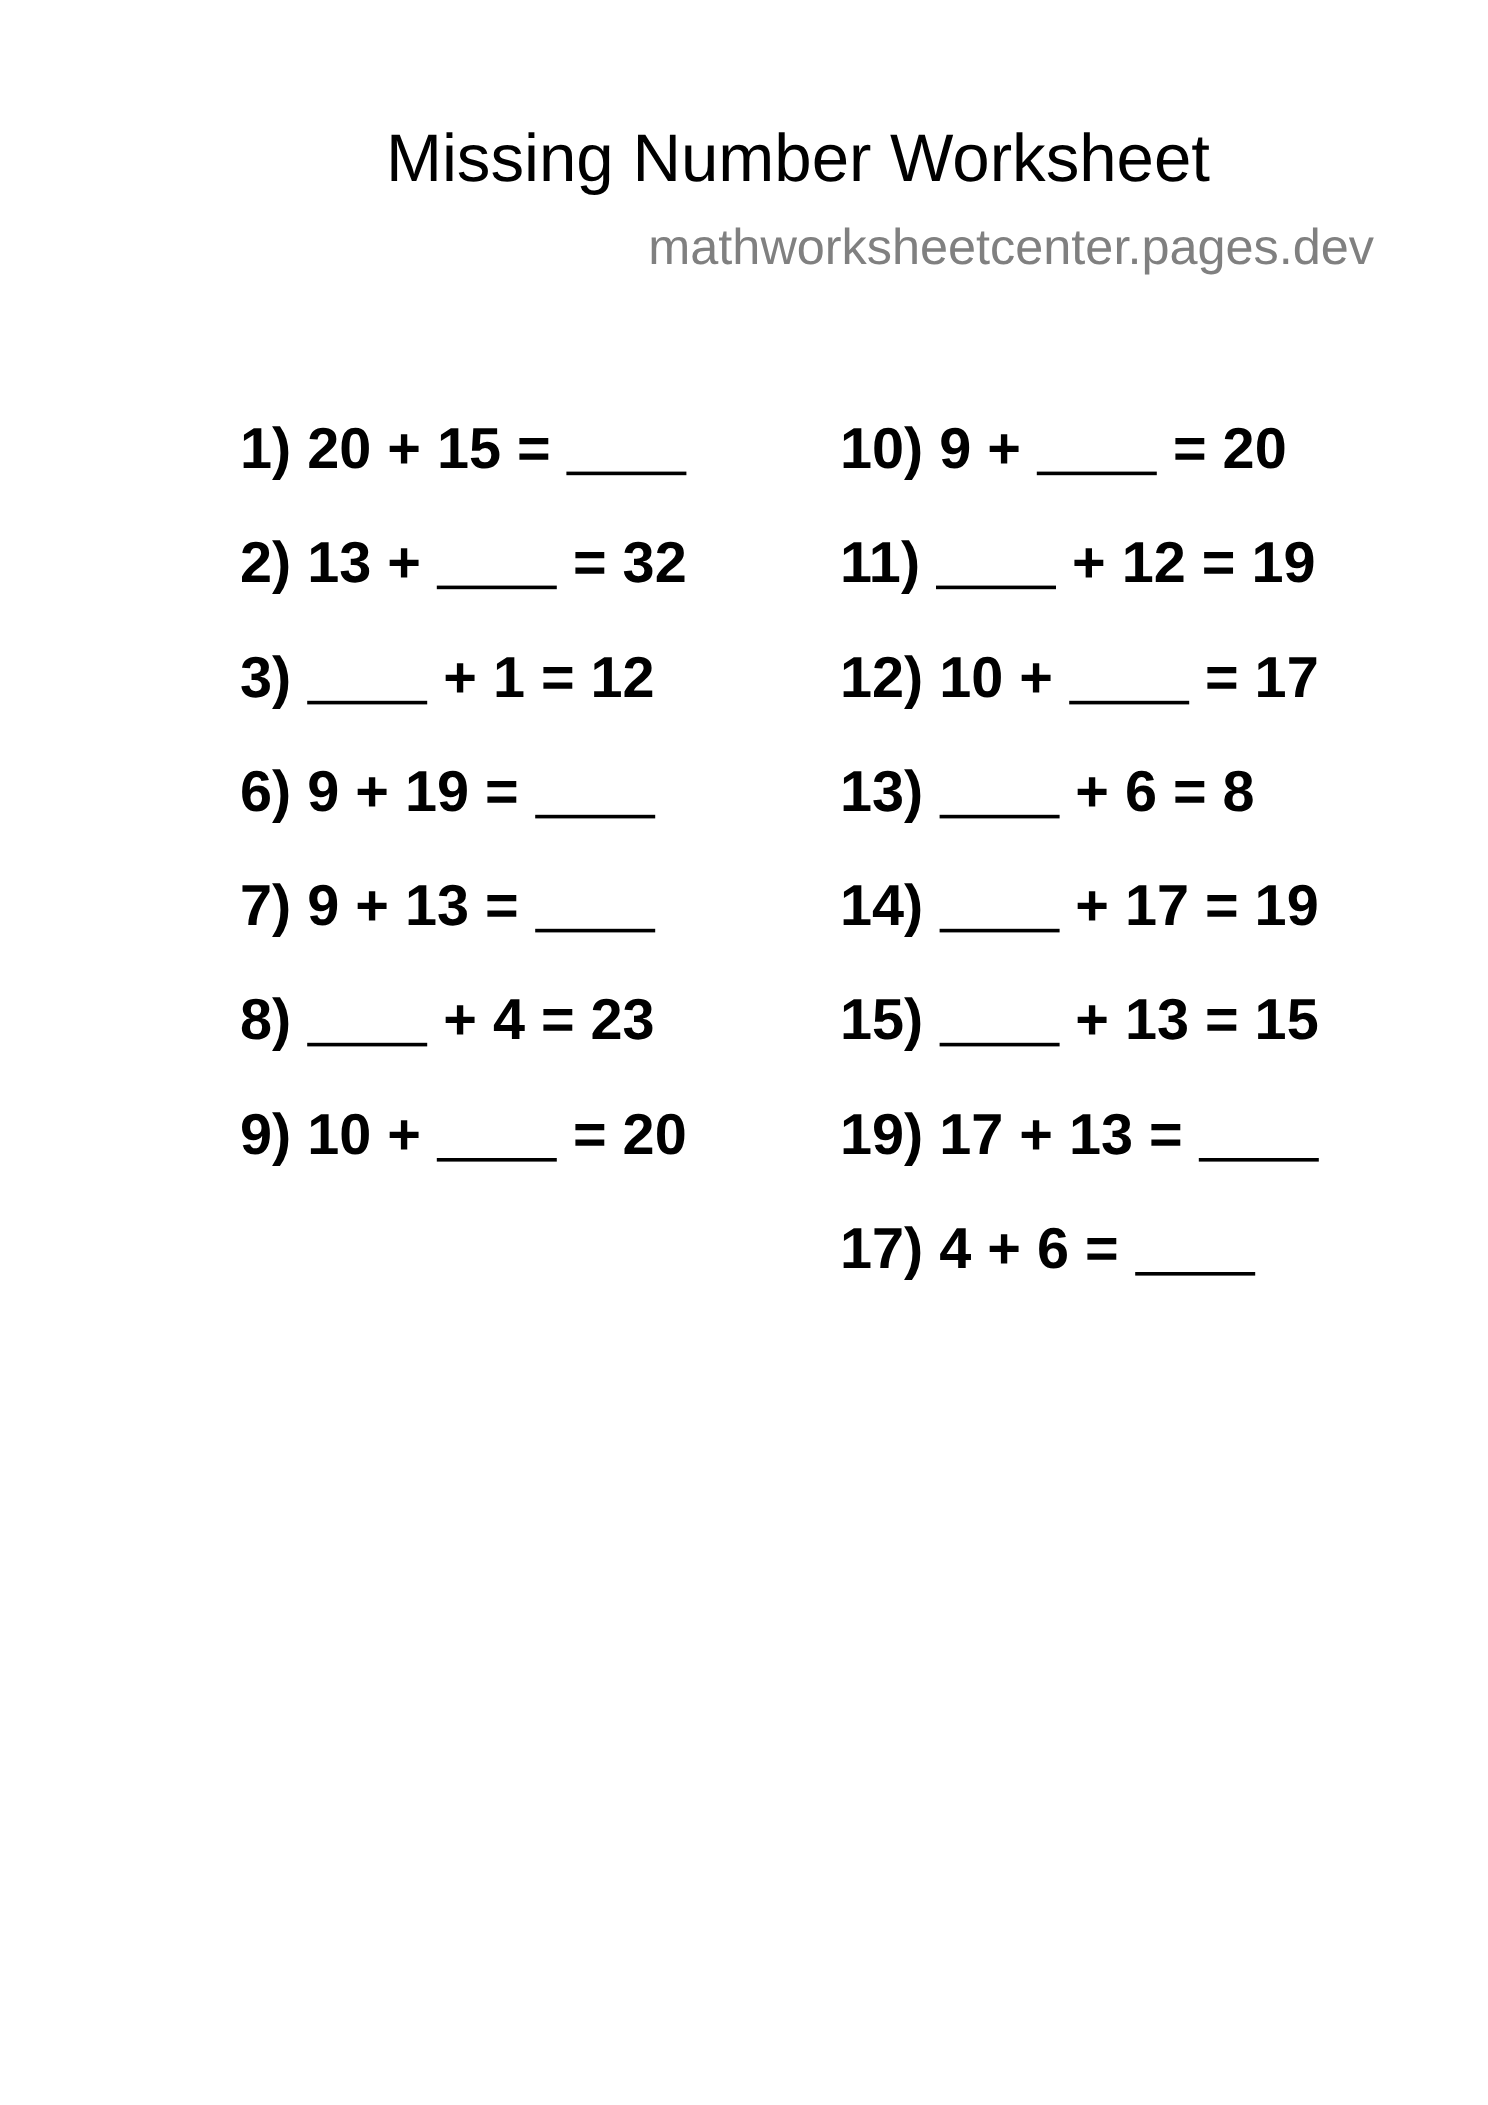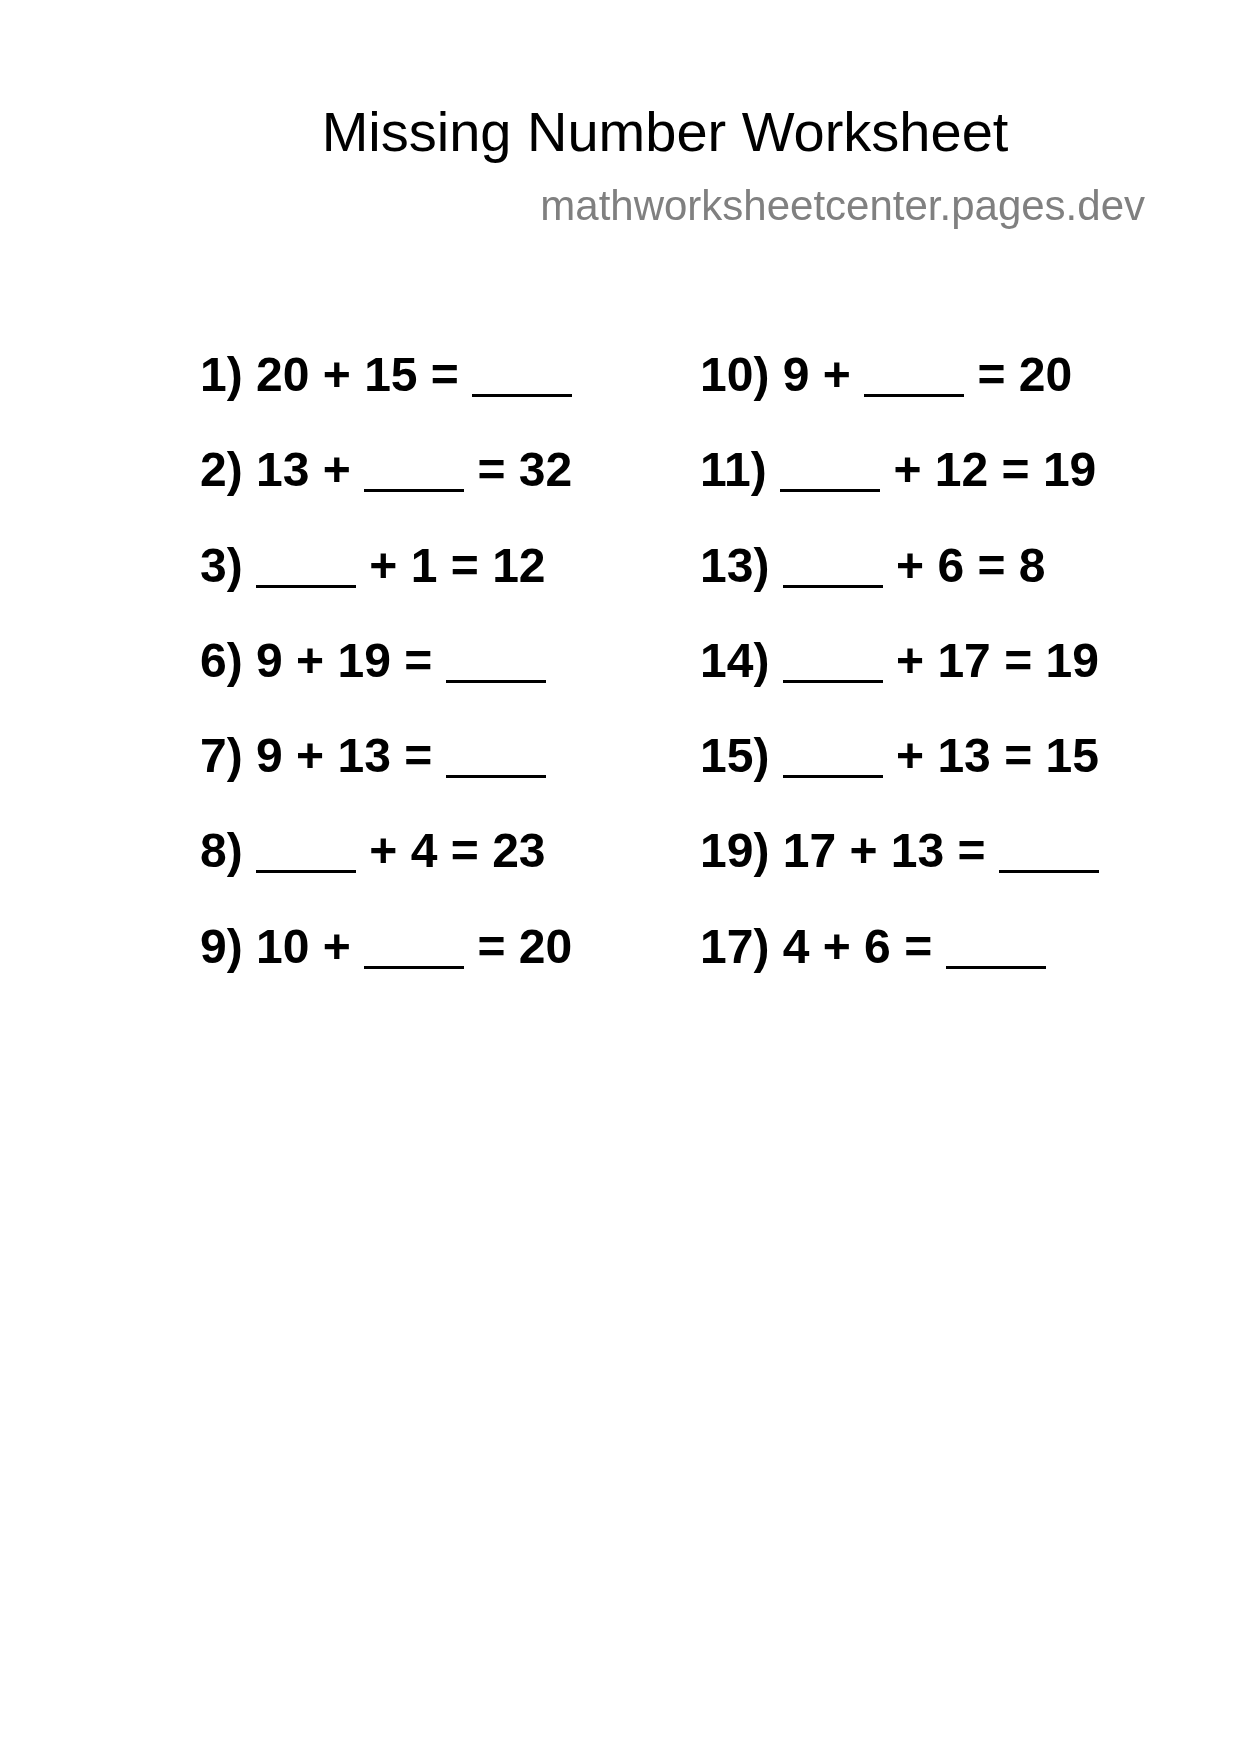--- a/index.html
+++ b/index.html
@@ -71,18 +71,19 @@
   <div class="problem"><span>3)</span> <span class="blank"></span><span> + 1 = 12</span></div>
   <div class="problem"><span>6)</span> <span>9 + 19 = </span><span class="blank"></span></div>
   <div class="problem"><span>7)</span> <span>9 + 13 = </span><span class="blank"></span></div>
   <div class="problem"><span>8)</span> <span class="blank"></span><span> + 4 = 23</span></div>
   <div class="problem"><span>9)</span> <span>10 + </span><span class="blank"></span><span> = 20</span></div>
 </div>
 
 <div class="column right">
   <div class="problem"><span>10)</span> <span>9 + </span><span class="blank"></span><span> = 20</span></div>
   <div class="problem"><span>11)</span> <span class="blank"></span><span> + 12 = 19</span></div>
+  <div class="problem"><span>12)</span> <span>10 + </span><span class="blank"></span><span> = 17</span></div>
   <div class="problem"><span>13)</span> <span class="blank"></span><span> + 6 = 8</span></div>
   <div class="problem"><span>14)</span> <span class="blank"></span><span> + 17 = 19</span></div>
   <div class="problem"><span>15)</span> <span class="blank"></span><span> + 13 = 15</span></div>
   <div class="problem"><span>19)</span> <span>17 + 13 = </span><span class="blank"></span></div>
   <div class="problem"><span>17)</span> <span>4 + 6 = </span><span class="blank"></span></div>
 </div>
 
 </body></html>

